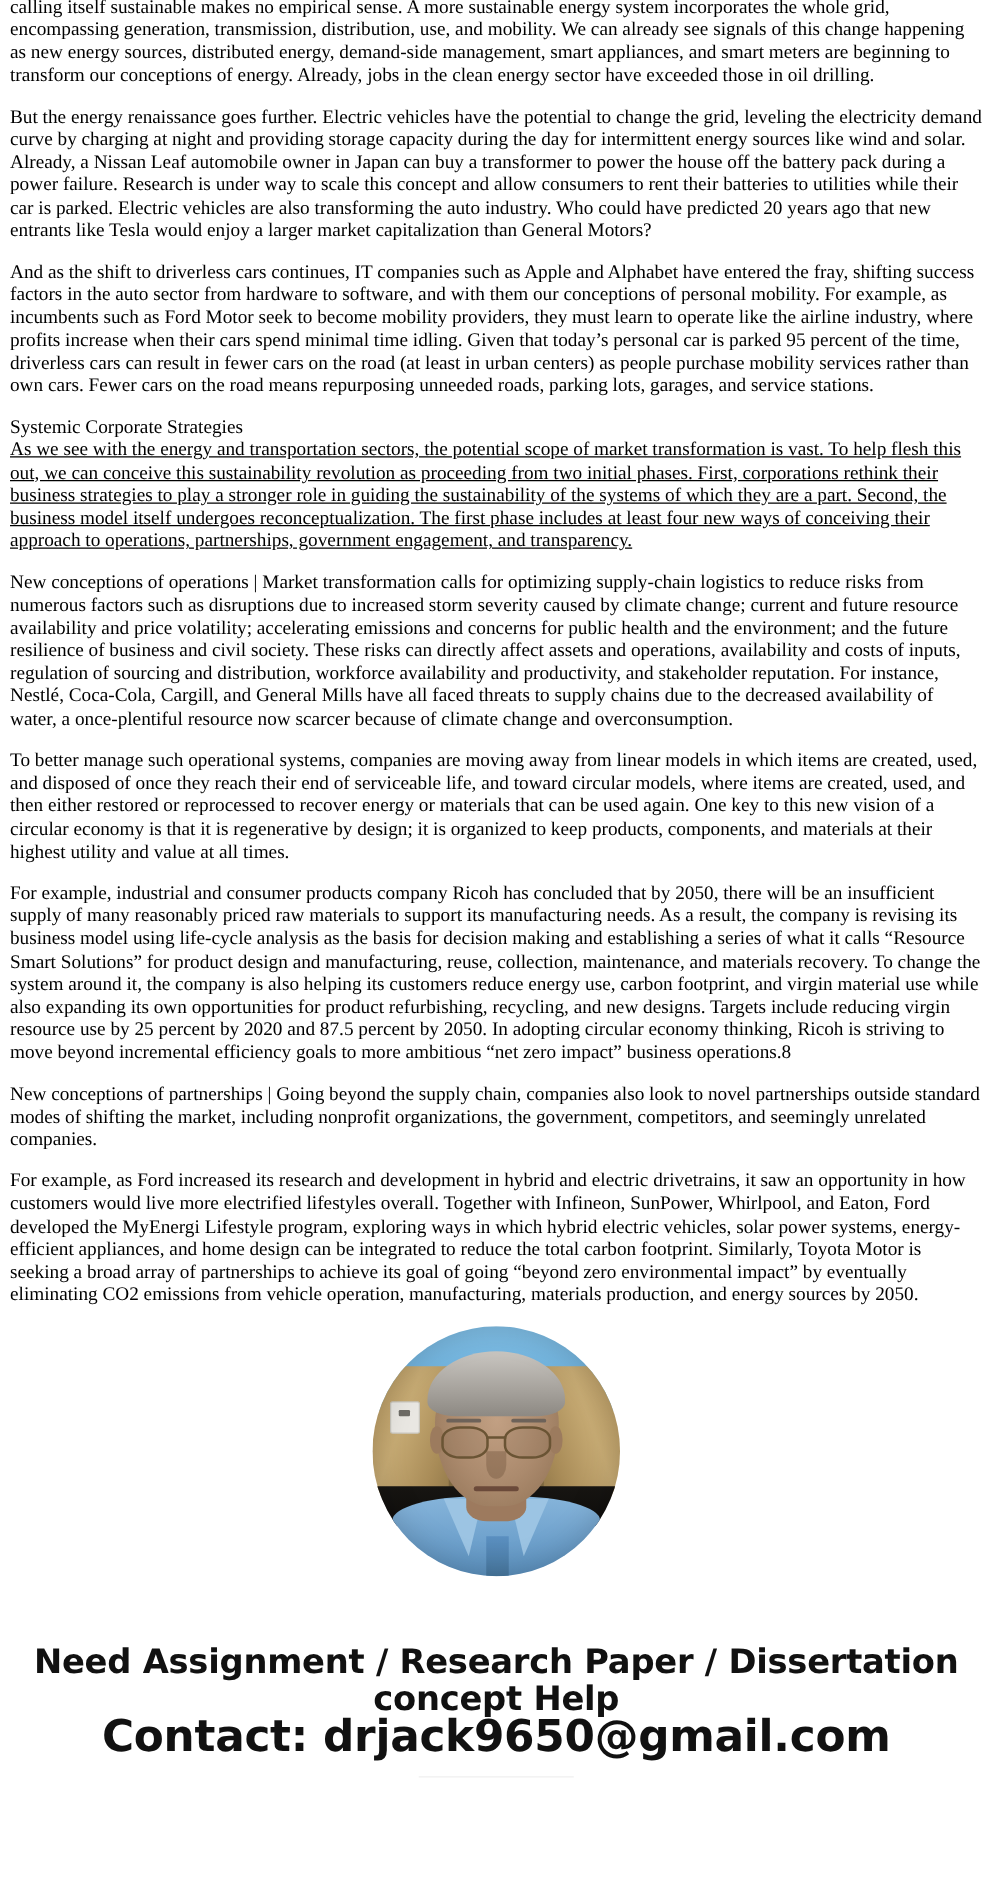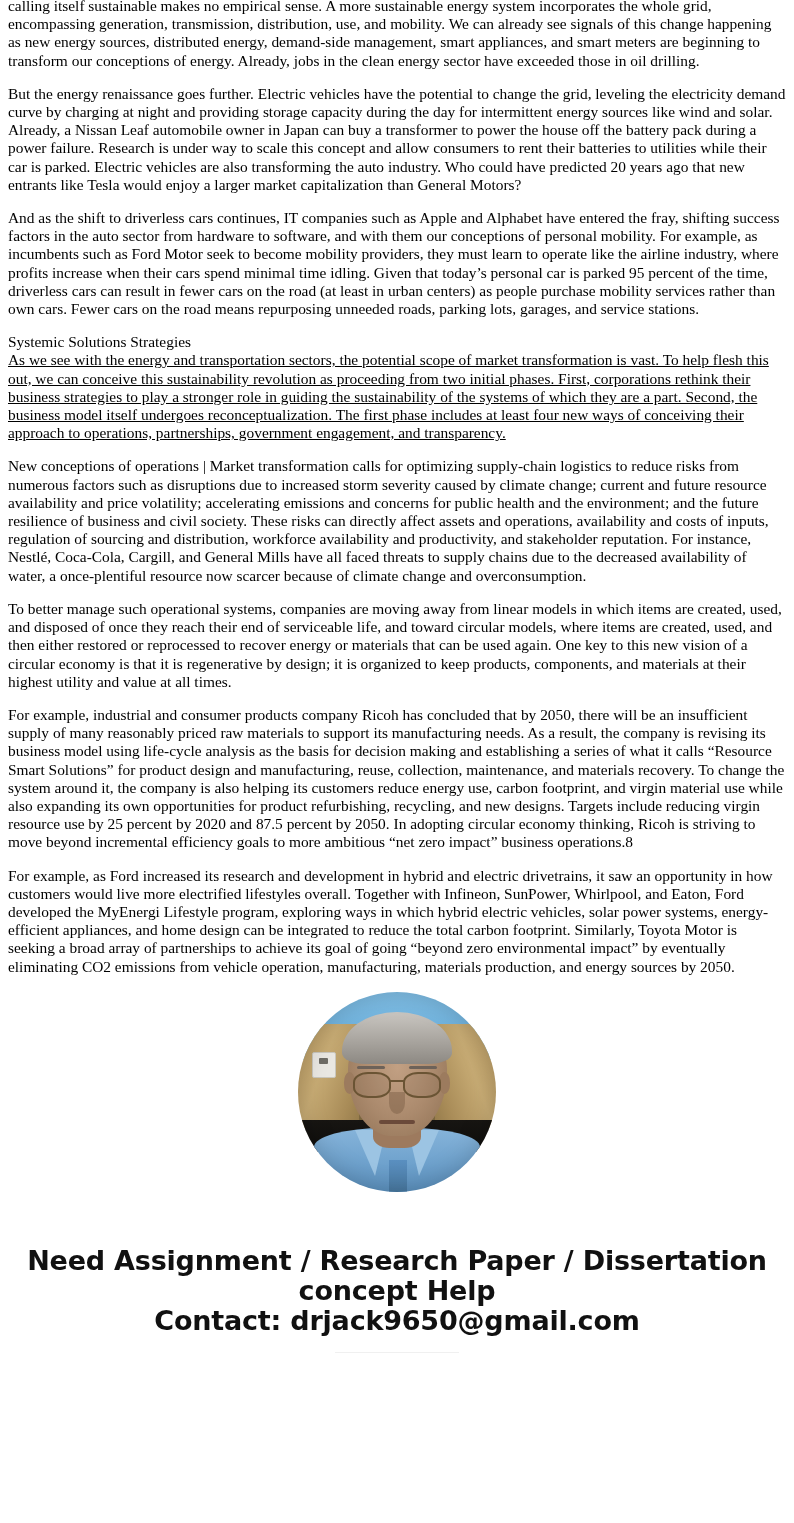--- a/index.html
+++ b/index.html
@@ -212,21 +212,21 @@
     font-family: "DejaVu Sans", "Liberation Sans", sans-serif;
     font-size: 27px;
     line-height: 30px;
     font-weight: bold;
     letter-spacing: -0.2px;
     color: #111111;
   }
   .promo-contact {
     margin: 0;
     font-family: "DejaVu Sans", "Liberation Sans", sans-serif;
-    font-size: 27px;
+    font-size: 35px;
     line-height: 30px;
     font-weight: bold;
     letter-spacing: -0.2px;
     color: #111111;
     text-align: center;
   }
   .footer-rule {
     width: 124px;
     height: 1px;
     margin: 16px auto 0 auto;
@@ -238,27 +238,28 @@
 
 <div class="page">
 
   <article class="article">
 
     <p class="para">calling itself sustainable makes no empirical sense. A more sustainable energy system incorporates the whole grid, encompassing generation, transmission, distribution, use, and mobility. We can already see signals of this change happening as new energy sources, distributed energy, demand-side management, smart appliances, and smart meters are beginning to transform our conceptions of energy. Already, jobs in the clean energy sector have exceeded those in oil drilling.</p>
     <p class="para">But the energy renaissance goes further. Electric vehicles have the potential to change the grid, leveling the electricity demand curve by charging at night and providing storage capacity during the day for intermittent energy sources like wind and solar. Already, a Nissan Leaf automobile owner in Japan can buy a transformer to power the house off the battery pack during a power failure. Research is under way to scale this concept and allow consumers to rent their batteries to utilities while their car is parked. Electric vehicles are also transforming the auto industry. Who could have predicted 20 years ago that new entrants like Tesla would enjoy a larger market capitalization than General Motors?</p>
     <p class="para">And as the shift to driverless cars continues, IT companies such as Apple and Alphabet have entered the fray, shifting success factors in the auto sector from hardware to software, and with them our conceptions of personal mobility. For example, as incumbents such as Ford Motor seek to become mobility providers, they must learn to operate like the airline industry, where profits increase when their cars spend minimal time idling. Given that today’s personal car is parked 95 percent of the time, driverless cars can result in fewer cars on the road (at least in urban centers) as people purchase mobility services rather than own cars. Fewer cars on the road means repurposing unneeded roads, parking lots, garages, and service stations.</p>
 
     <div class="head-block">
-      <h2 class="section-head">Systemic Solutions Strategies</h2>
+      <h2 class="section-head">Systemic Corporate Strategies</h2>
       <p class="para">As we see with the energy and transportation sectors, the potential scope of market transformation is vast. To help flesh this out, we can conceive this sustainability revolution as proceeding from two initial phases. First, corporations rethink their business strategies to play a stronger role in guiding the sustainability of the systems of which they are a part. Second, the business model itself undergoes reconceptualization. The first phase includes at least four new ways of conceiving their approach to operations, partnerships, government engagement, and transparency.</p>
     </div>
 
     <p class="para">New conceptions of operations | Market transformation calls for optimizing supply-chain logistics to reduce risks from numerous factors such as disruptions due to increased storm severity caused by climate change; current and future resource availability and price volatility; accelerating emissions and concerns for public health and the environment; and the future resilience of business and civil society. These risks can directly affect assets and operations, availability and costs of inputs, regulation of sourcing and distribution, workforce availability and productivity, and stakeholder reputation. For instance, Nestlé, Coca-Cola, Cargill, and General Mills have all faced threats to supply chains due to the decreased availability of water, a once-plentiful resource now scarcer because of climate change and overconsumption.</p>
     <p class="para">To better manage such operational systems, companies are moving away from linear models in which items are created, used, and disposed of once they reach their end of serviceable life, and toward circular models, where items are created, used, and then either restored or reprocessed to recover energy or materials that can be used again. One key to this new vision of a circular economy is that it is regenerative by design; it is organized to keep products, components, and materials at their highest utility and value at all times.</p>
     <p class="para">For example, industrial and consumer products company Ricoh has concluded that by 2050, there will be an insufficient supply of many reasonably priced raw materials to support its manufacturing needs. As a result, the company is revising its business model using life-cycle analysis as the basis for decision making and establishing a series of what it calls “Resource Smart Solutions” for product design and manufacturing, reuse, collection, maintenance, and materials recovery. To change the system around it, the company is also helping its customers reduce energy use, carbon footprint, and virgin material use while also expanding its own opportunities for product refurbishing, recycling, and new designs. Targets include reducing virgin resource use by 25 percent by 2020 and 87.5 percent by 2050. In adopting circular economy thinking, Ricoh is striving to move beyond incremental efficiency goals to more ambitious “net zero impact” business operations.8</p>
+    <p class="para">New conceptions of partnerships | Going beyond the supply chain, companies also look to novel partnerships outside standard modes of shifting the market, including nonprofit organizations, the government, competitors, and seemingly unrelated companies.</p>
     <p class="para">For example, as Ford increased its research and development in hybrid and electric drivetrains, it saw an opportunity in how customers would live more electrified lifestyles overall. Together with Infineon, SunPower, Whirlpool, and Eaton, Ford developed the MyEnergi Lifestyle program, exploring ways in which hybrid electric vehicles, solar power systems, energy-efficient appliances, and home design can be integrated to reduce the total carbon footprint. Similarly, Toyota Motor is seeking a broad array of partnerships to achieve its goal of going “beyond zero environmental impact” by eventually eliminating CO2 emissions from vehicle operation, manufacturing, materials production, and energy sources by 2050.</p>
 
   </article>
 
   <section class="promo">
 
     <div class="avatar-wrap">
       <div class="avatar">
         <span class="ph-sky"></span>
         <span class="ph-wallL"></span>

